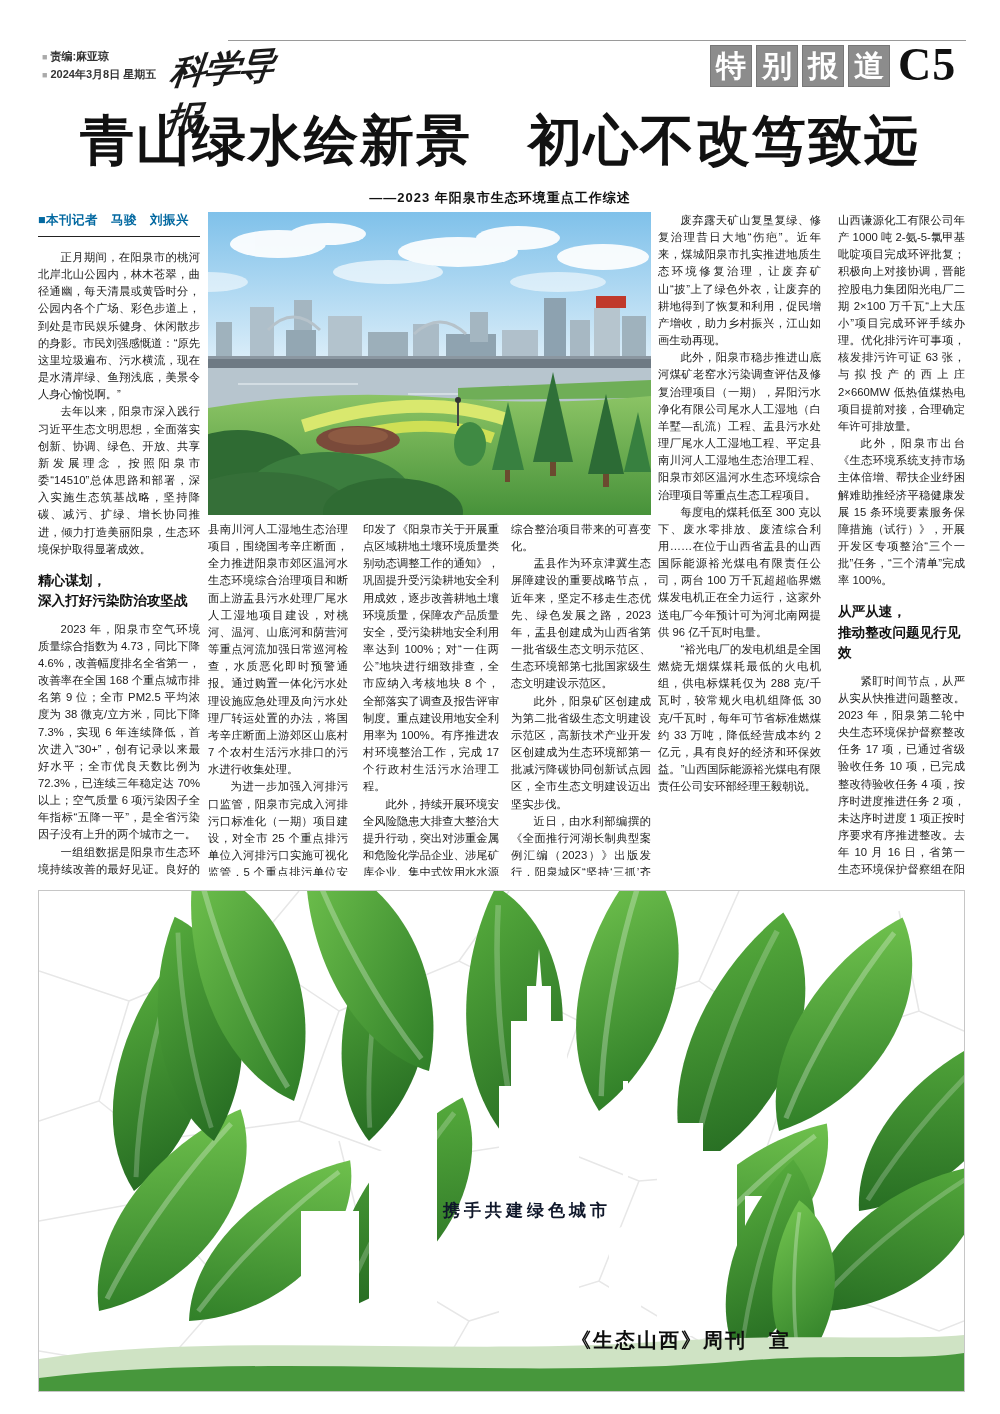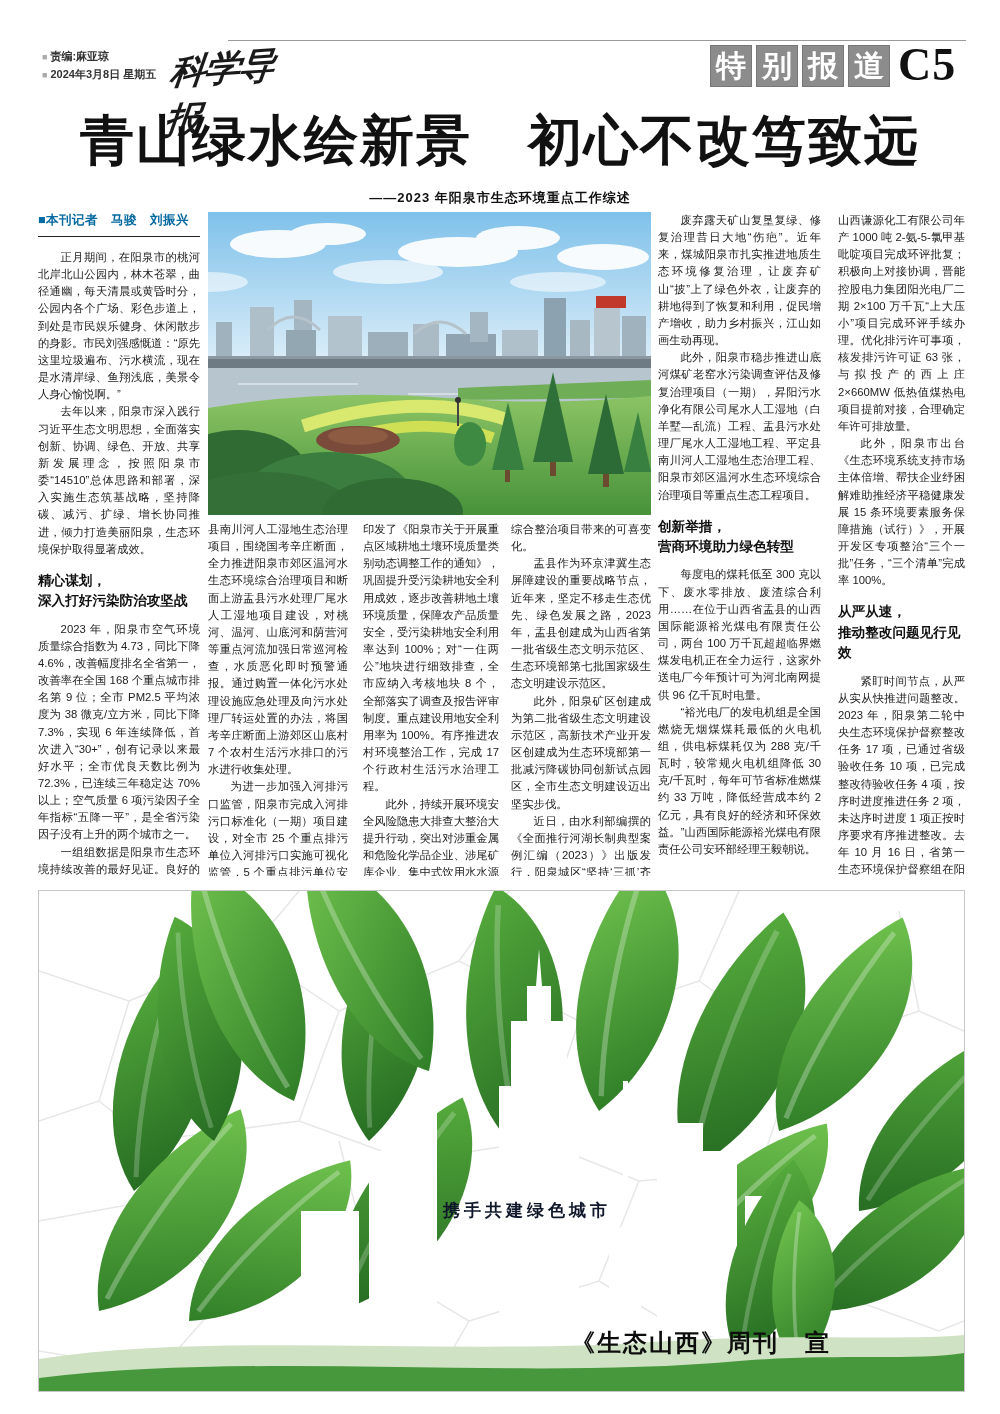--- a/index.html
+++ b/index.html
@@ -61,21 +61,21 @@
   .promo {
     position:absolute; left:38px; top:890px; width:927px; height:502px;
     border:1px solid #c6c6c6; background:#fff; overflow:hidden;
   }
   .promo svg { position:absolute; left:0; top:0; }
   .slogan {
     position:absolute; left:404px; top:308px; font-size:17px; font-weight:bold;
     color:#0f172a; letter-spacing:4px;
   }
   .credit {
-    position:absolute; left:532px; top:436px; font-size:24px; font-weight:bold;
+    position:absolute; left:532px; top:436px; font-size:20px; font-weight:bold;
     color:#0d0d0d; letter-spacing:2px;
   }
 </style>
 </head>
 <body>
 
 <div class="page">
 
   <div class="top-rule"></div>
   <div class="edit-info">
@@ -212,22 +212,20 @@
             <p class="para">盂县作为环京津冀生态屏障建设的重要战略节点，近年来，坚定不移走生态优先、绿色发展之路，2023 年，盂县创建成为山西省第一批省级生态文明示范区、生态环境部第七批国家级生态文明建设示范区。</p>
             <p class="para">此外，阳泉矿区创建成为第二批省级生态文明建设示范区，高新技术产业开发区创建成为生态环境部第一批减污降碳协同创新试点园区，全市生态文明建设迈出坚实步伐。</p>
             <p class="para">近日，由水利部编撰的《全面推行河湖长制典型案例汇编（2023）》出版发行，阳泉城区“坚持‘三抓’齐发力促进桃河漾碧波”推进桃河段幸福河道创建先进经验成功入选，这是全省唯一入选的典型案例。</p>
           </div>
       </div>
     </div>
 
     <div class="colwrap c5">
         <p class="para">废弃露天矿山复垦复绿、修复治理昔日大地“伤疤”。近年来，煤城阳泉市扎实推进地质生态环境修复治理，让废弃矿山“披”上了绿色外衣，让废弃的耕地得到了恢复和利用，促民增产增收，助力乡村振兴，江山如画生动再现。</p>
         <p class="para">此外，阳泉市稳步推进山底河煤矿老窑水污染调查评估及修复治理项目（一期），昇阳污水净化有限公司尾水人工湿地（白羊墅—乱流）工程、盂县污水处理厂尾水人工湿地工程、平定县南川河人工湿地生态治理工程、阳泉市郊区温河水生态环境综合治理项目等重点生态工程项目。</p>
-        <h3 class="sec">创新举措，
-营商环境助力绿色转型</h3>
         <p class="para">每度电的煤耗低至 300 克以下、废水零排放、废渣综合利用……在位于山西省盂县的山西国际能源裕光煤电有限责任公司，两台 100 万千瓦超超临界燃煤发电机正在全力运行，这家外送电厂今年预计可为河北南网提供 96 亿千瓦时电量。</p>
         <p class="para">“裕光电厂的发电机组是全国燃烧无烟煤煤耗最低的火电机组，供电标煤耗仅为 288 克/千瓦时，较常规火电机组降低 30 克/千瓦时，每年可节省标准燃煤约 33 万吨，降低经营成本约 2 亿元，具有良好的经济和环保效益。”山西国际能源裕光煤电有限责任公司安环部经理王毅朝说。</p>
       </div>
     <div class="colwrap c6">
         <p class="para noindent">山西谦源化工有限公司年产 1000 吨 2-氨-5-氯甲基吡啶项目完成环评批复；积极向上对接协调，晋能控股电力集团阳光电厂二期 2×100 万千瓦“上大压小”项目完成环评手续办理。优化排污许可事项，核发排污许可证 63 张，与拟投产的西上庄 2×660MW 低热值煤热电项目提前对接，合理确定年许可排放量。</p>
         <p class="para">此外，阳泉市出台《生态环境系统支持市场主体倍增、帮扶企业纾困解难助推经济平稳健康发展 15 条环境要素服务保障措施（试行）》，开展开发区专项整治“三个一批”任务，“三个清单”完成率 100%。</p>
         <h3 class="sec">从严从速，
 推动整改问题见行见效</h3>
         <p class="para">紧盯时间节点，从严从实从快推进问题整改。2023 年，阳泉第二轮中央生态环境保护督察整改任务 17 项，已通过省级验收任务 10 项，已完成整改待验收任务 4 项，按序时进度推进任务 2 项，未达序时进度 1 项正按时序要求有序推进整改。去年 10 月 16 日，省第一生态环境保护督察组在阳泉市开展为期一个月的督察，共交办立行立改问题 2 批 108 个，截至去年 11 月 14 日，问题已全部办结。</p>
       </div>

